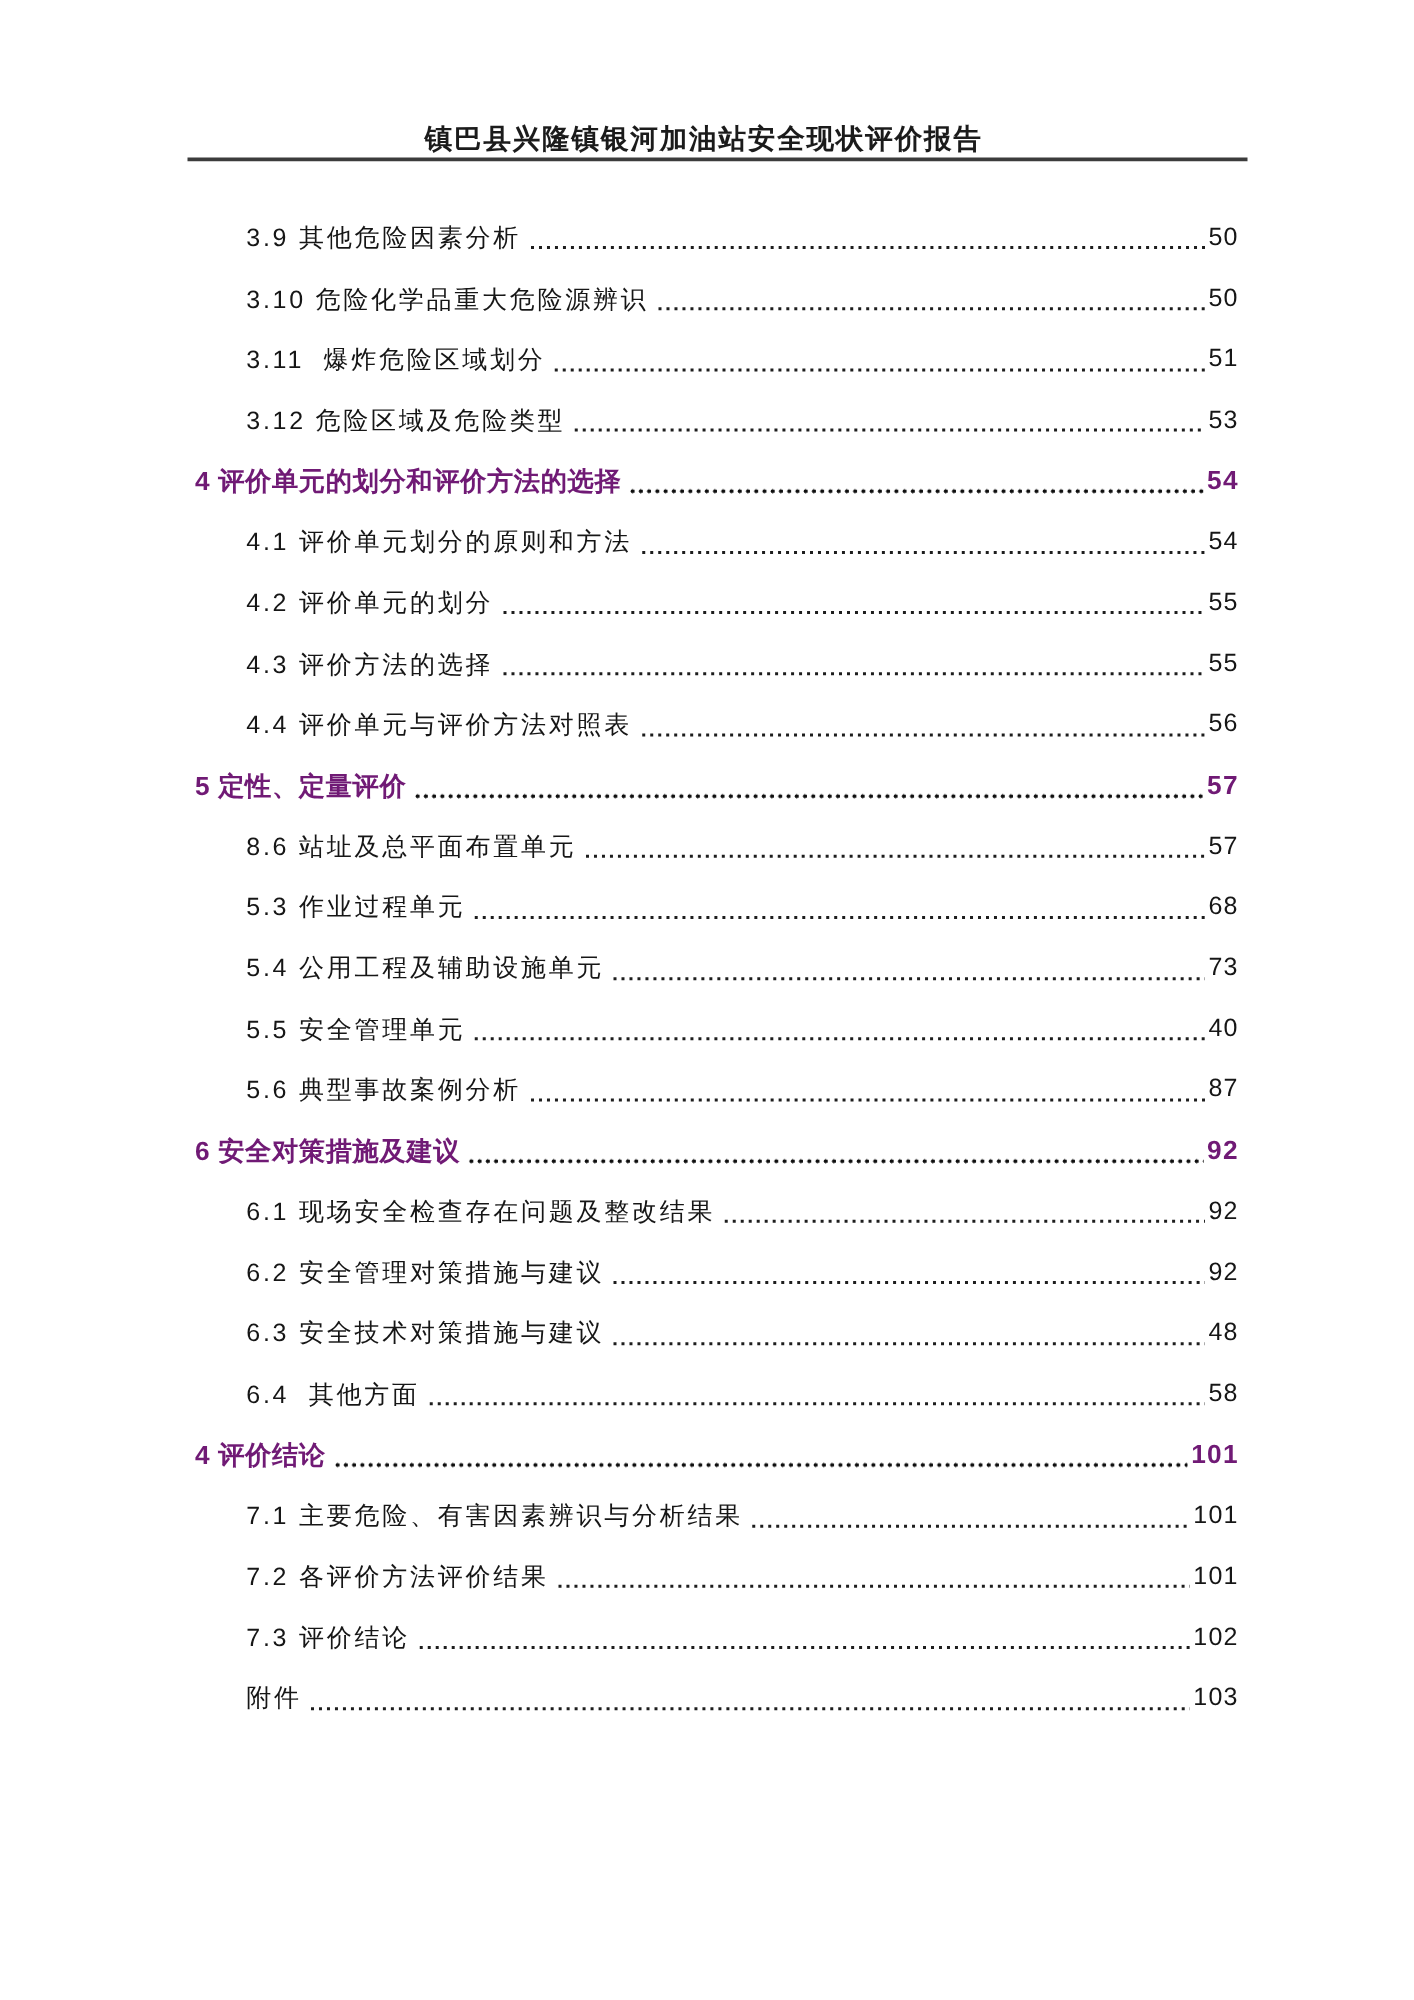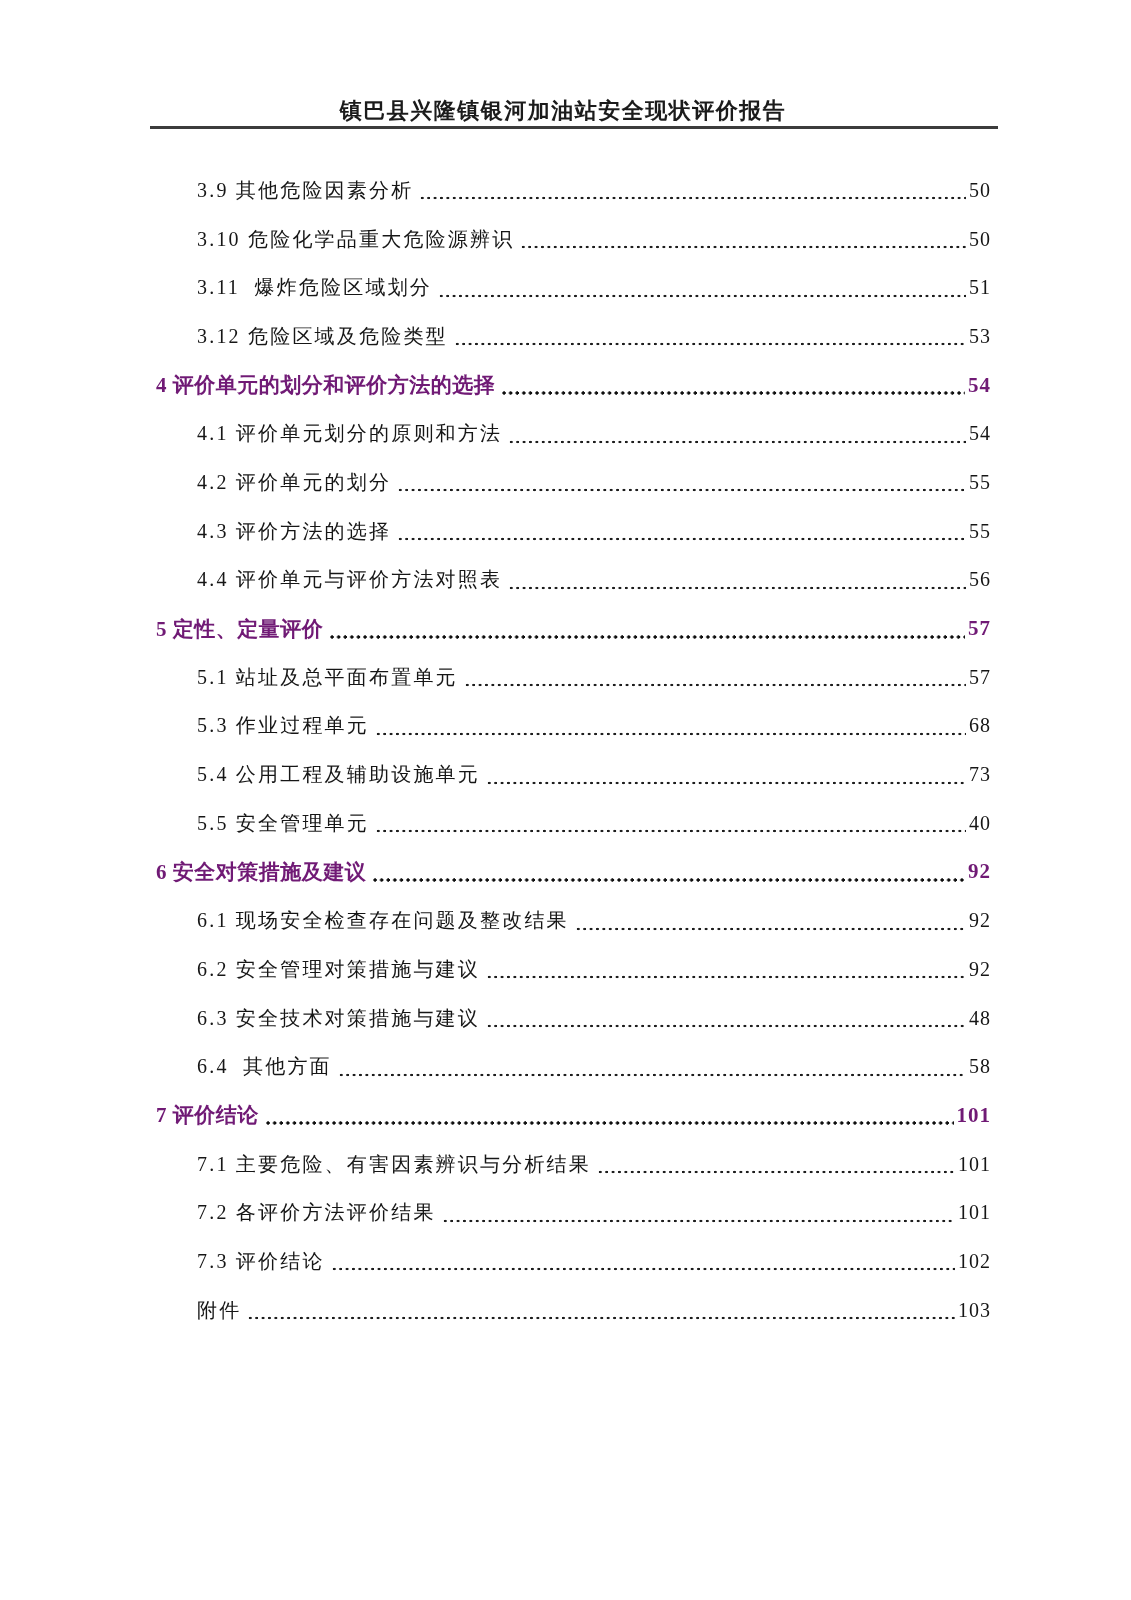--- a/index.html
+++ b/index.html
@@ -6,21 +6,21 @@
     margin: 0;
     padding: 0;
     background: #ffffff;
   }
   .page {
     position: relative;
     width: 1126px;
     height: 1600px;
     background: #ffffff;
     overflow: hidden;
-    font-family: Liberation Serif, serif;
+    font-family: Liberation Sans, sans-serif;
     color: #161616;
     border-radius: 24px;
   }
   
   .page-header .header-title {
     position: absolute;
     top: 96px;
     left: 0;
     width: 100%;
     text-align: center;
@@ -141,39 +141,44 @@
     <span class="toc-label">4.4 评价单元与评价方法对照表</span>
     <span class="toc-leader"></span>
     <span class="toc-page">56</span>
   </div>
       <div class="toc-row level-1">
     <span class="toc-label">5 定性、定量评价</span>
     <span class="toc-leader"></span>
     <span class="toc-page">57</span>
   </div>
       <div class="toc-row level-2">
-    <span class="toc-label">5.1 站址及总平面布置单元</span>
+    <span class="toc-label">8.6 站址及总平面布置单元</span>
     <span class="toc-leader"></span>
     <span class="toc-page">57</span>
   </div>
       <div class="toc-row level-2">
     <span class="toc-label">5.3 作业过程单元</span>
     <span class="toc-leader"></span>
     <span class="toc-page">68</span>
   </div>
       <div class="toc-row level-2">
     <span class="toc-label">5.4 公用工程及辅助设施单元</span>
     <span class="toc-leader"></span>
     <span class="toc-page">73</span>
   </div>
       <div class="toc-row level-2">
     <span class="toc-label">5.5 安全管理单元</span>
     <span class="toc-leader"></span>
     <span class="toc-page">40</span>
   </div>
+      <div class="toc-row level-2">
+    <span class="toc-label">5.6 典型事故案例分析</span>
+    <span class="toc-leader"></span>
+    <span class="toc-page">87</span>
+  </div>
       <div class="toc-row level-1">
     <span class="toc-label">6 安全对策措施及建议</span>
     <span class="toc-leader"></span>
     <span class="toc-page">92</span>
   </div>
       <div class="toc-row level-2">
     <span class="toc-label">6.1 现场安全检查存在问题及整改结果</span>
     <span class="toc-leader"></span>
     <span class="toc-page">92</span>
   </div>
@@ -186,21 +191,21 @@
     <span class="toc-label">6.3 安全技术对策措施与建议</span>
     <span class="toc-leader"></span>
     <span class="toc-page">48</span>
   </div>
       <div class="toc-row level-2">
     <span class="toc-label">6.4  其他方面</span>
     <span class="toc-leader"></span>
     <span class="toc-page">58</span>
   </div>
       <div class="toc-row level-1">
-    <span class="toc-label">7 评价结论</span>
+    <span class="toc-label">4 评价结论</span>
     <span class="toc-leader"></span>
     <span class="toc-page">101</span>
   </div>
       <div class="toc-row level-2">
     <span class="toc-label">7.1 主要危险、有害因素辨识与分析结果</span>
     <span class="toc-leader"></span>
     <span class="toc-page">101</span>
   </div>
       <div class="toc-row level-2">
     <span class="toc-label">7.2 各评价方法评价结果</span>

